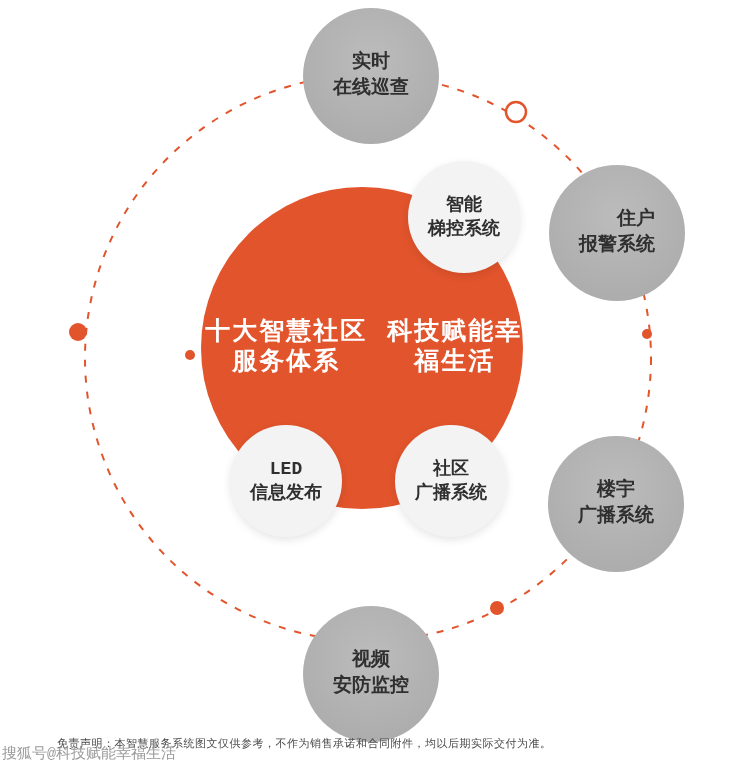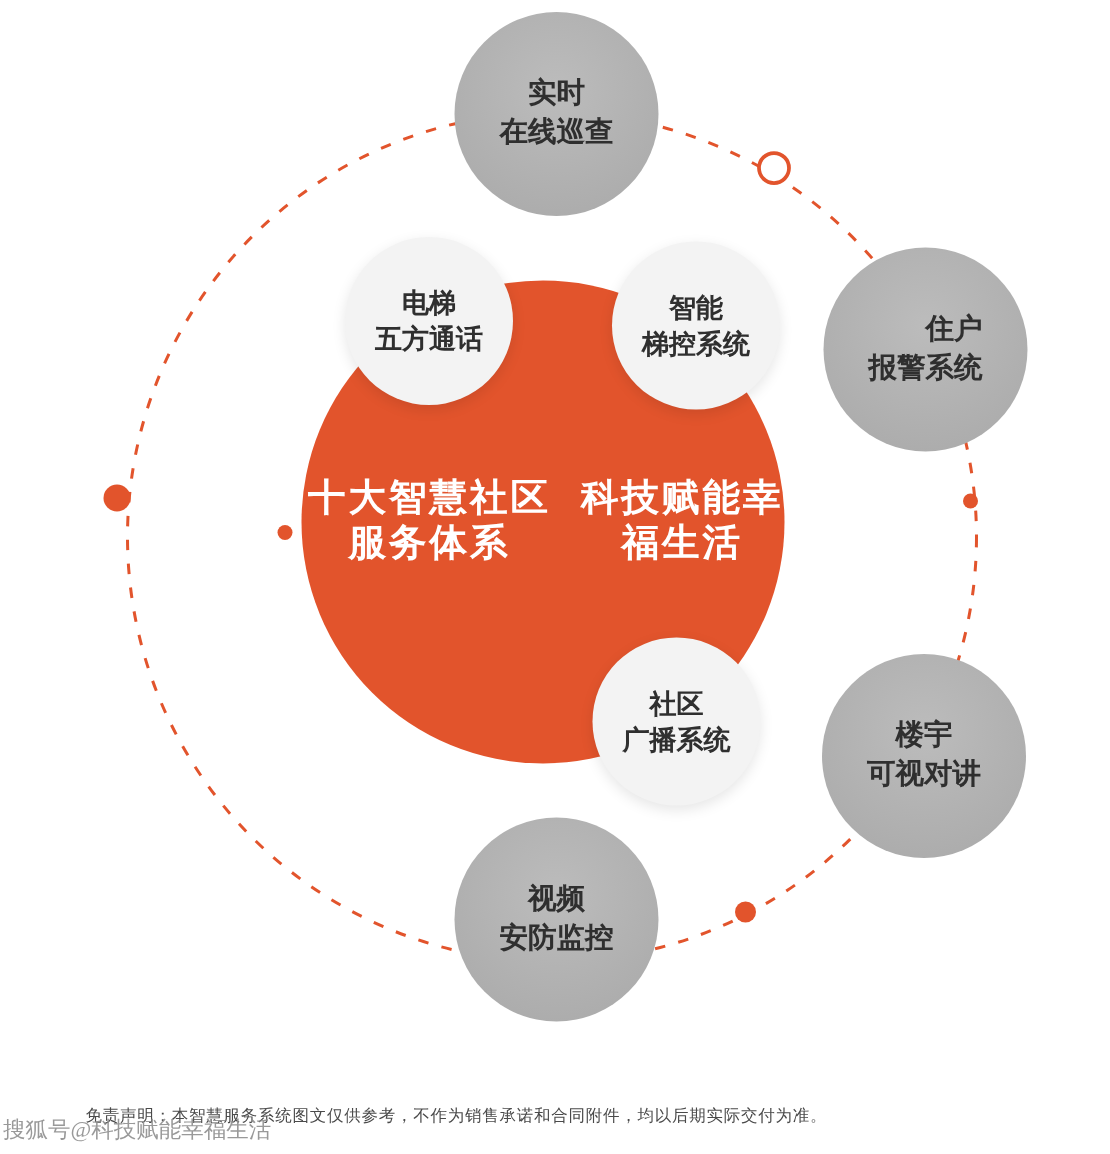--- a/index.html
+++ b/index.html
@@ -6,21 +6,21 @@
     --accent:#e2542c;
     --gray-node-light:#bcbcbc;
     --gray-node-dark:#a8a8a8;
     --light-node:#f3f3f3;
     --label-dark:#2f2f2f;
   }
   *{box-sizing:border-box;}
   html,body{margin:0;padding:0;background:#ffffff;}
   .canvas{
     position:relative;width:740px;height:769px;background:#ffffff;overflow:hidden;
-    font-family:Liberation Serif, serif;
+    font-family:Liberation Mono, monospace;
   }
   .ring-layer{position:absolute;left:0;top:0;z-index:0;}
   .ring-path{fill:none;stroke:var(--accent);stroke-width:2;stroke-dasharray:7 9;}
   .dot-solid{fill:var(--accent);}
   .dot-hollow{fill:#ffffff;stroke:var(--accent);stroke-width:2.5;}
 
   .circle{
     position:absolute;border-radius:50%;
     display:flex;align-items:center;justify-content:center;text-align:center;
   }
@@ -43,21 +43,21 @@
   }
   .outer-node .node-label{font-size:19px;}
   .inner-node .node-label{font-size:18px;}
 
   
   .pos-top{left:303px;top:8px;}
   .pos-left-upper{left:56px;top:146px;}
   .pos-right-upper{left:549px;top:165px;text-align:right;}
   .pos-left-lower{left:56px;top:433px;}
   .pos-right-lower{left:548px;top:436px;}
-  .pos-bottom{left:303px;top:545px;}
+  .pos-bottom{left:303px;top:606px;}
 
   
   .pos-in-tl{left:230px;top:158px;}
   .pos-in-tr{left:408px;top:161px;}
   .pos-in-bl{left:230px;top:425px;}
   .pos-in-br{left:395px;top:425px;}
 
   .disclaimer{
     position:absolute;left:57px;top:736px;font-size:11px;color:#4a4a4a;
     letter-spacing:0.5px;z-index:4;white-space:nowrap;
@@ -84,39 +84,39 @@
   <div class="circle outer-node pos-top">
     <span class="node-label">实时
 在线巡查</span>
   </div>
   <div class="circle outer-node pos-right-upper">
     <span class="node-label">住户
 报警系统</span>
   </div>
   <div class="circle outer-node pos-right-lower">
     <span class="node-label">楼宇
-可视对讲</span>
+广播系统</span>
   </div>
   <div class="circle outer-node pos-bottom">
     <span class="node-label">视频
 安防监控</span>
   </div>
 
   <div class="circle center-circle">
     <div class="center-line">十大智慧社区服务体系</div>
     <div class="center-line">科技赋能幸福生活</div>
   </div>
 
-  <div class="circle inner-node pos-in-tl">
-    <span class="node-label">电梯
-五方通话</span>
-  </div>
   <div class="circle inner-node pos-in-tr">
     <span class="node-label">智能
 梯控系统</span>
+  </div>
+  <div class="circle inner-node pos-in-bl">
+    <span class="node-label">LED
+信息发布</span>
   </div>
   <div class="circle inner-node pos-in-br">
     <span class="node-label">社区
 广播系统</span>
   </div>
 
   <div class="disclaimer">免责声明：本智慧服务系统图文仅供参考，不作为销售承诺和合同附件，均以后期实际交付为准。</div>
   <div class="watermark">搜狐号@科技赋能幸福生活</div>
 
 </div>

